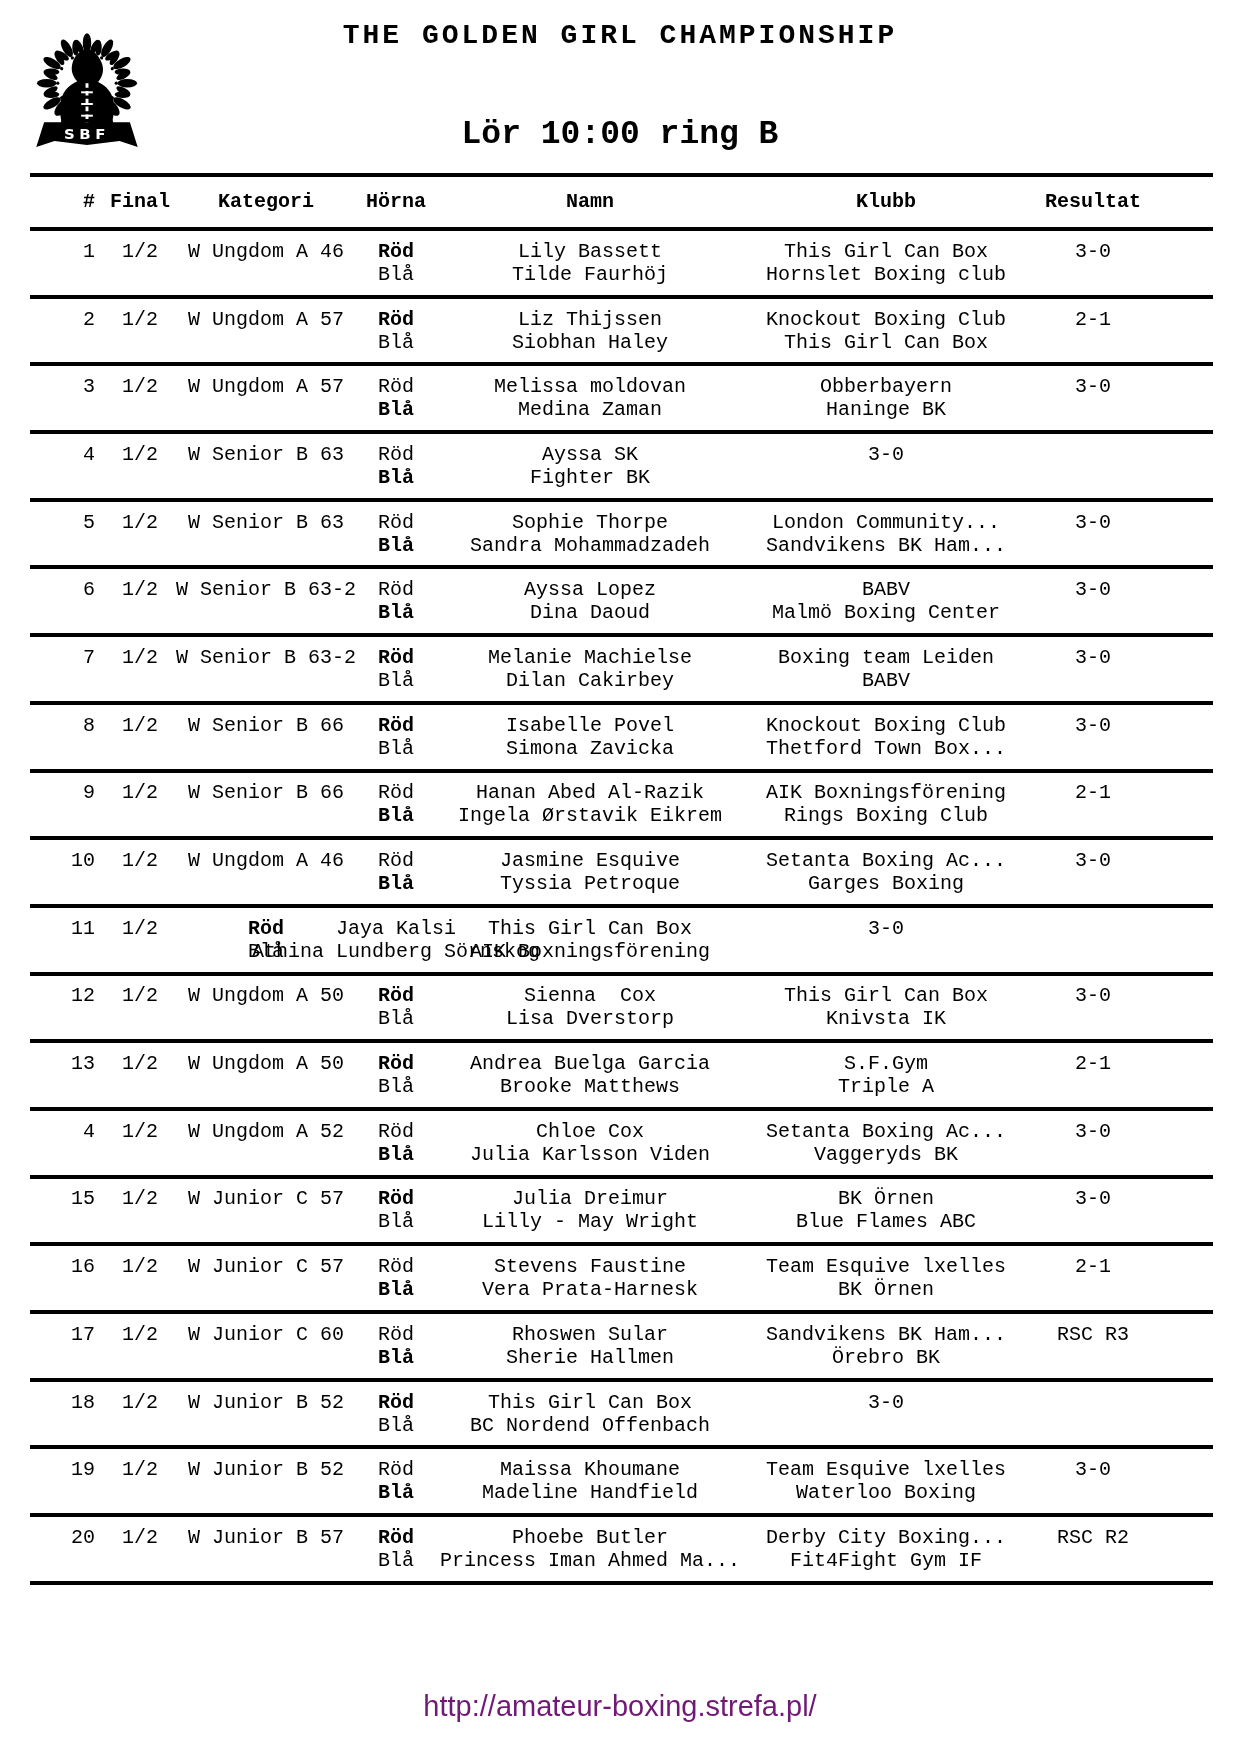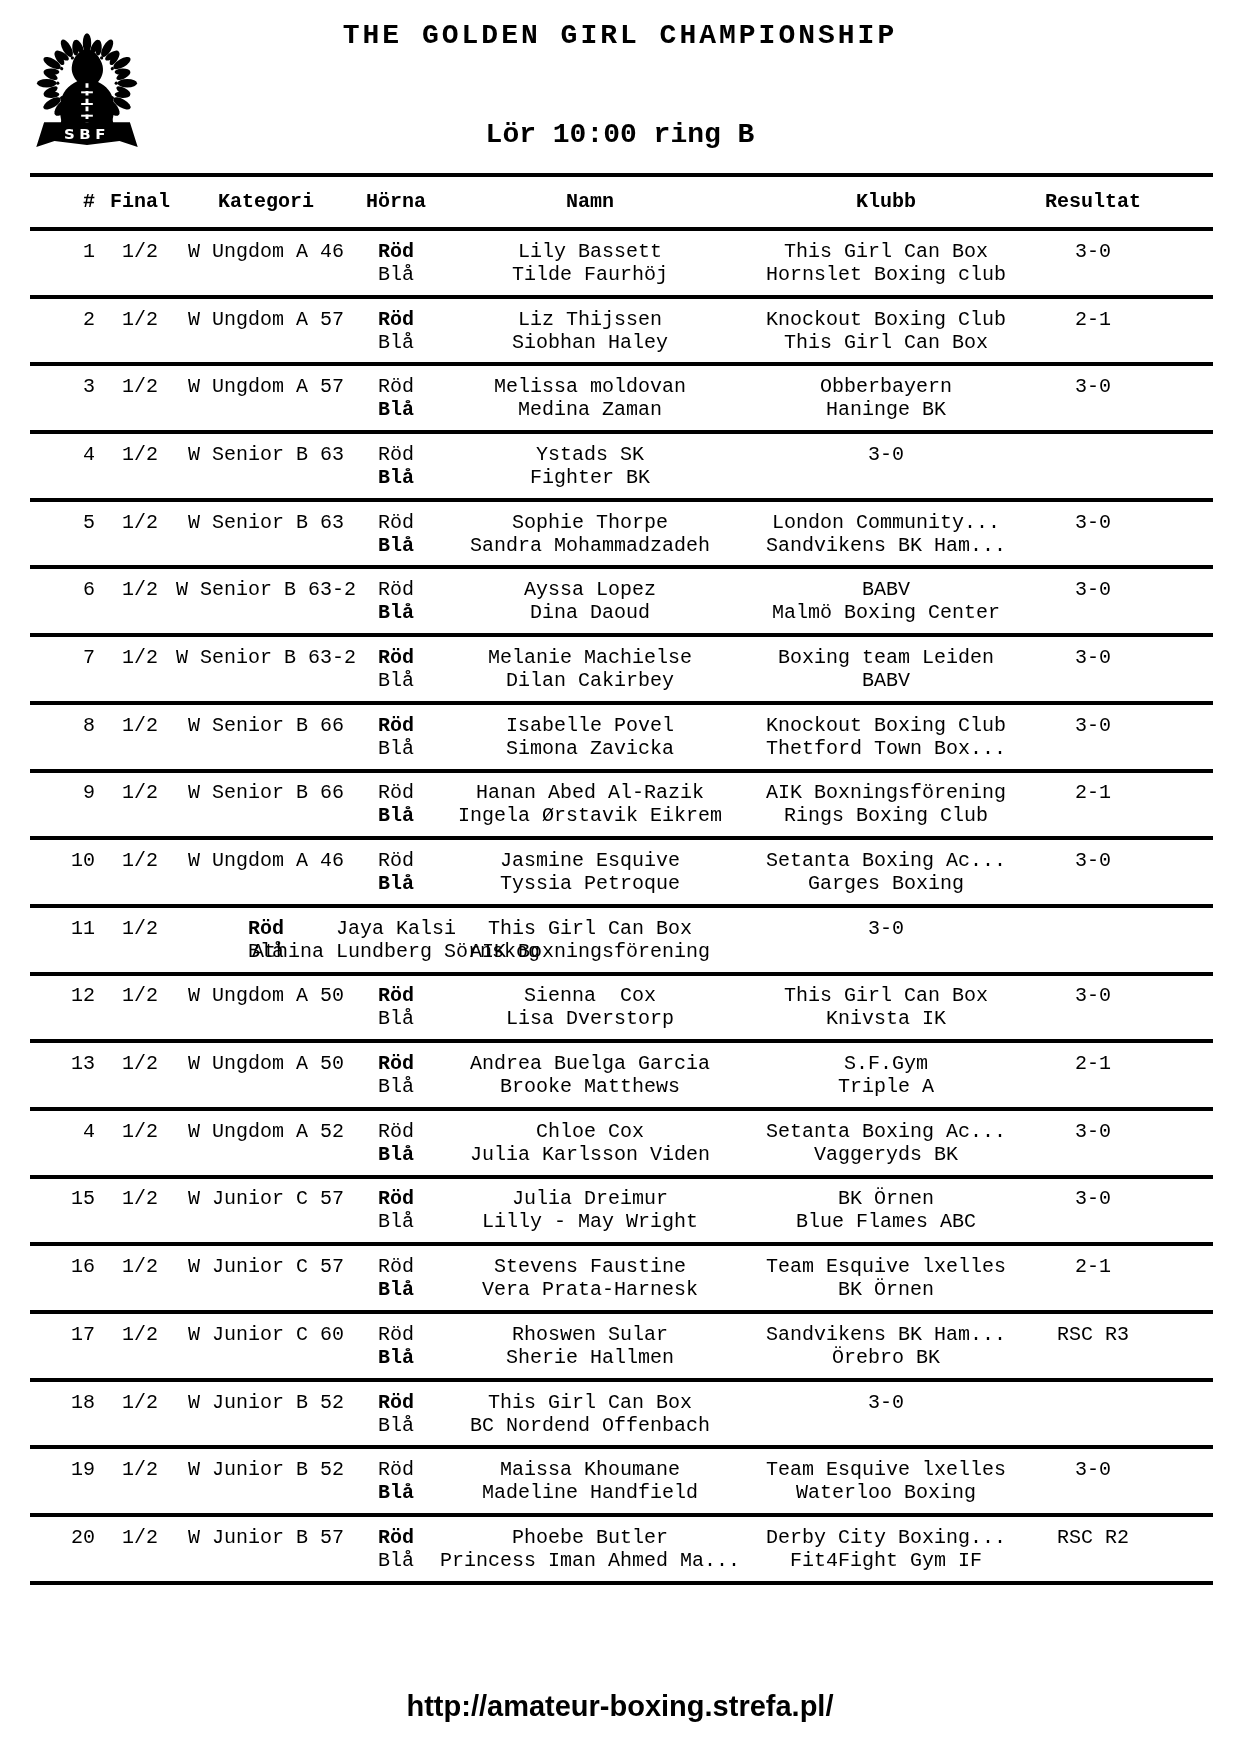--- a/index.html
+++ b/index.html
@@ -14,21 +14,21 @@
 
   
   .logo { position: absolute; left: 22px; top: 24px; width: 130px; height: 134px; }
   .doc-header { text-align: center; padding-top: 14px; }
   .title {
     font-size: 28px; font-weight: bold; line-height: 44px;
     letter-spacing: 3px; white-space: pre;
   }
   .subtitle {
     margin-top: 56px;
-    font-size: 28px; font-weight: bold; line-height: 42px; white-space: pre;
+    font-size: 33px; font-weight: bold; line-height: 42px; white-space: pre;
   }
 
   
   .results-table {
     margin: 17px 0 0 30px;
     width: 1183px;
     border-top: 4px solid #000;
   }
   .thead, .trow {
     display: grid;
@@ -180,21 +180,21 @@
   </div>
       <div class="trow">
     <div class="c right single">4</div>
     <div class="c center single">1/2</div>
     <div class="c center single">W Senior B 63</div>
     <div class="c center">
       <div>Röd</div>
       <div class="winner">Blå</div>
     </div>
     <div class="c center">
-      <div>Ystads SK</div>
+      <div>Ayssa SK</div>
       <div>Fighter BK</div>
     </div>
     <div class="c center single">3-0</div>
     <div class="c"></div>
   </div>
       <div class="trow">
     <div class="c right single">5</div>
     <div class="c center single">1/2</div>
     <div class="c center single">W Senior B 63</div>
     <div class="c center">
@@ -488,13 +488,13 @@
     <div class="c center">
       <div>Derby City Boxing...</div>
       <div>Fit4Fight Gym IF</div>
     </div>
     <div class="c center single">RSC R2</div>
     <div class="c"></div>
   </div>
     </div>
 </div>
 
-<a class="footer-link" href="#" style="color: #000000; font-weight: bold;">http://amateur-boxing.strefa.pl/</a>
+<a class="footer-link" href="#" style="color: #701a75;">http://amateur-boxing.strefa.pl/</a>
 
 </body></html>

